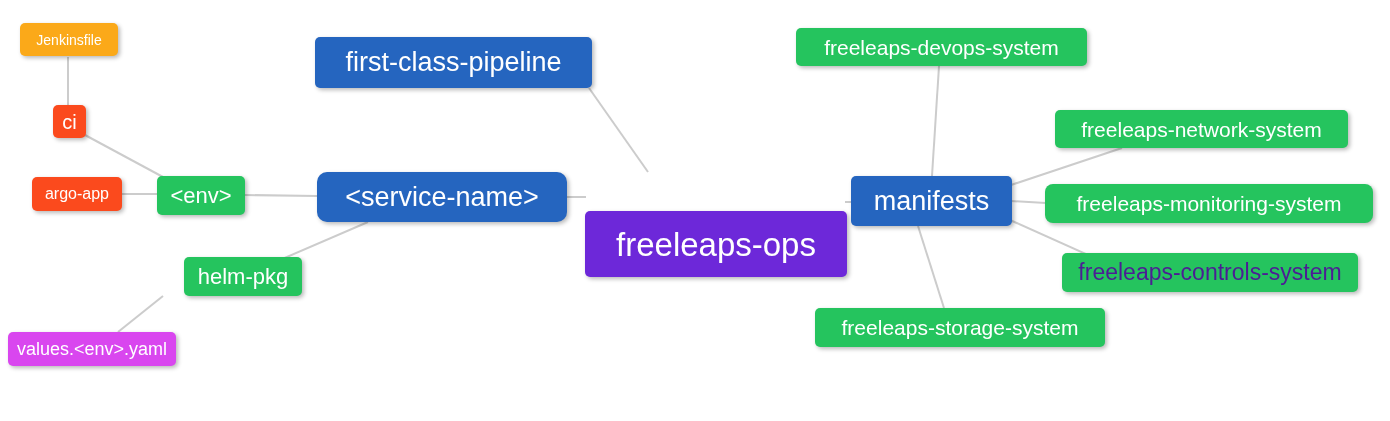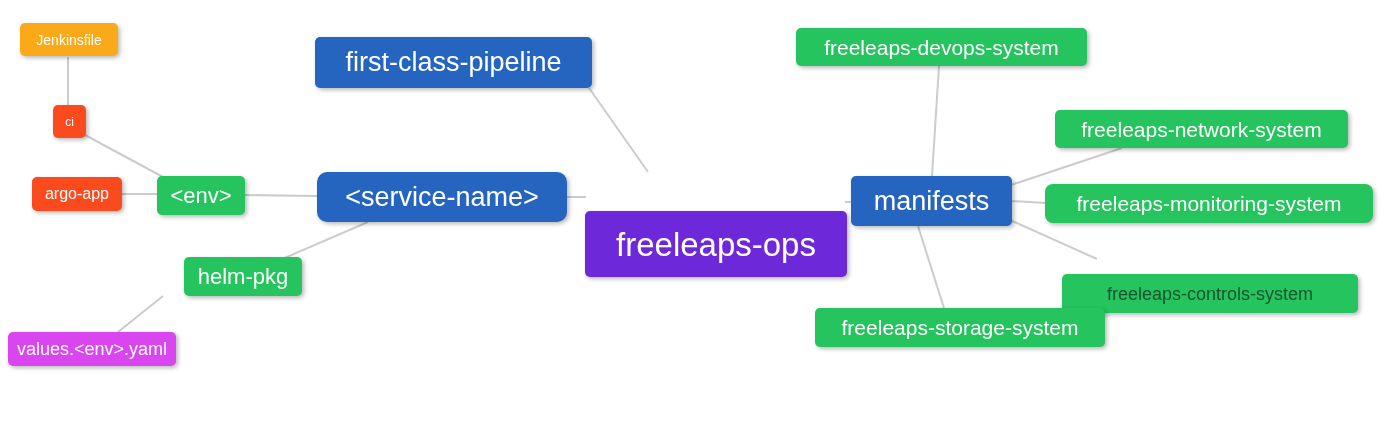--- a/index.html
+++ b/index.html
@@ -33,28 +33,28 @@
     <line x1="567" y1="197" x2="586" y2="197" stroke-width="2" stroke="#cccccc"></line>
     <line x1="845" y1="202" x2="852" y2="202" stroke-width="2" stroke="#cccccc"></line>
     <line x1="932" y1="176" x2="939" y2="66" stroke-width="2" stroke="#cccccc"></line>
     <line x1="1011" y1="185" x2="1122" y2="148" stroke-width="2" stroke="#cccccc"></line>
     <line x1="1011" y1="201" x2="1046" y2="203" stroke-width="2" stroke="#cccccc"></line>
     <line x1="1010" y1="220" x2="1097" y2="259" stroke-width="2" stroke="#cccccc"></line>
     <line x1="918" y1="226" x2="944" y2="308" stroke-width="2" stroke="#cccccc"></line>
   </svg>
 
   <div class="node" style="left: 20px; top: 23px; width: 98px; height: 33px; font-size: 14px; background: rgb(251, 169, 25); color: rgb(255, 255, 255);">Jenkinsfile</div>
-  <div class="node" style="left: 53px; top: 105px; width: 33px; height: 33px; font-size: 12px; background: rgb(251, 74, 29); color: rgb(255, 255, 255);">ci</div>
+  <div class="node" style="left: 53px; top: 105px; width: 33px; height: 33px; font-size: 20px; background: rgb(251, 74, 29); color: rgb(255, 255, 255);">ci</div>
   <div class="node" style="left: 32px; top: 177px; width: 90px; height: 34px; font-size: 16px; background: rgb(251, 74, 29); color: rgb(255, 255, 255);">argo-app</div>
   <div class="node" style="left: 157px; top: 176px; width: 88px; height: 39px; font-size: 22px; background: rgb(37, 196, 94); color: rgb(255, 255, 255);">&lt;env&gt;</div>
   <div class="node" style="left: 147px; top: 257px; width: 118px; height: 39px; font-size: 22px; background: rgb(37, 196, 94); color: rgb(255, 255, 255); margin-left: 37px;">helm-pkg</div>
   <div class="node" style="left: 8px; top: 332px; width: 168px; height: 34px; font-size: 18px; background: #d946ef; color: rgb(255, 255, 255);">values.&lt;env&gt;.yaml</div>
   <div class="node" style="left: 315px; top: 37px; width: 277px; height: 51px; font-size: 27px; background: rgb(37, 101, 191); color: rgb(255, 255, 255);">first-class-pipeline</div>
   <div class="node" style="left: 317px; top: 172px; width: 250px; height: 50px; font-size: 27px; background: rgb(37, 101, 191); color: rgb(255, 255, 255); border-radius: 10px;">&lt;service-name&gt;</div>
   <div class="node" style="left: 585px; top: 172px; width: 262px; height: 66px; font-size: 33px; background: #6d28d9; color: rgb(255, 255, 255); margin-top: 39px;">freeleaps-ops</div>
   <div class="node" style="left: 851px; top: 176px; width: 161px; height: 50px; font-size: 27px; background: rgb(37, 101, 191); color: rgb(255, 255, 255);">manifests</div>
   <div class="node" style="left: 796px; top: 28px; width: 291px; height: 38px; font-size: 21px; background: rgb(37, 196, 94); color: rgb(255, 255, 255);">freeleaps-devops-system</div>
   <div class="node" style="left: 1055px; top: 110px; width: 293px; height: 38px; font-size: 21px; background: rgb(37, 196, 94); color: rgb(255, 255, 255);">freeleaps-network-system</div>
   <div class="node" style="left: 1045px; top: 184px; width: 328px; height: 39px; font-size: 21px; background: rgb(37, 196, 94); color: rgb(255, 255, 255); border-radius: 8px;">freeleaps-monitoring-system</div>
-  <div class="node" style="left: 1062px; top: 274px; width: 296px; height: 39px; font-size: 18px; background: rgb(37, 196, 94); color: #14532d;">freeleaps-controls-system</div>
+  <div class="node" style="left: 1062px; top: 253px; width: 296px; height: 39px; font-size: 23px; background: rgb(37, 196, 94); color: #4c1d95;">freeleaps-controls-system</div>
   <div class="node" style="left: 815px; top: 308px; width: 290px; height: 39px; font-size: 21px; background: rgb(37, 196, 94); color: rgb(255, 255, 255);">freeleaps-storage-system</div>
 
 </div>
 
 </body></html>

